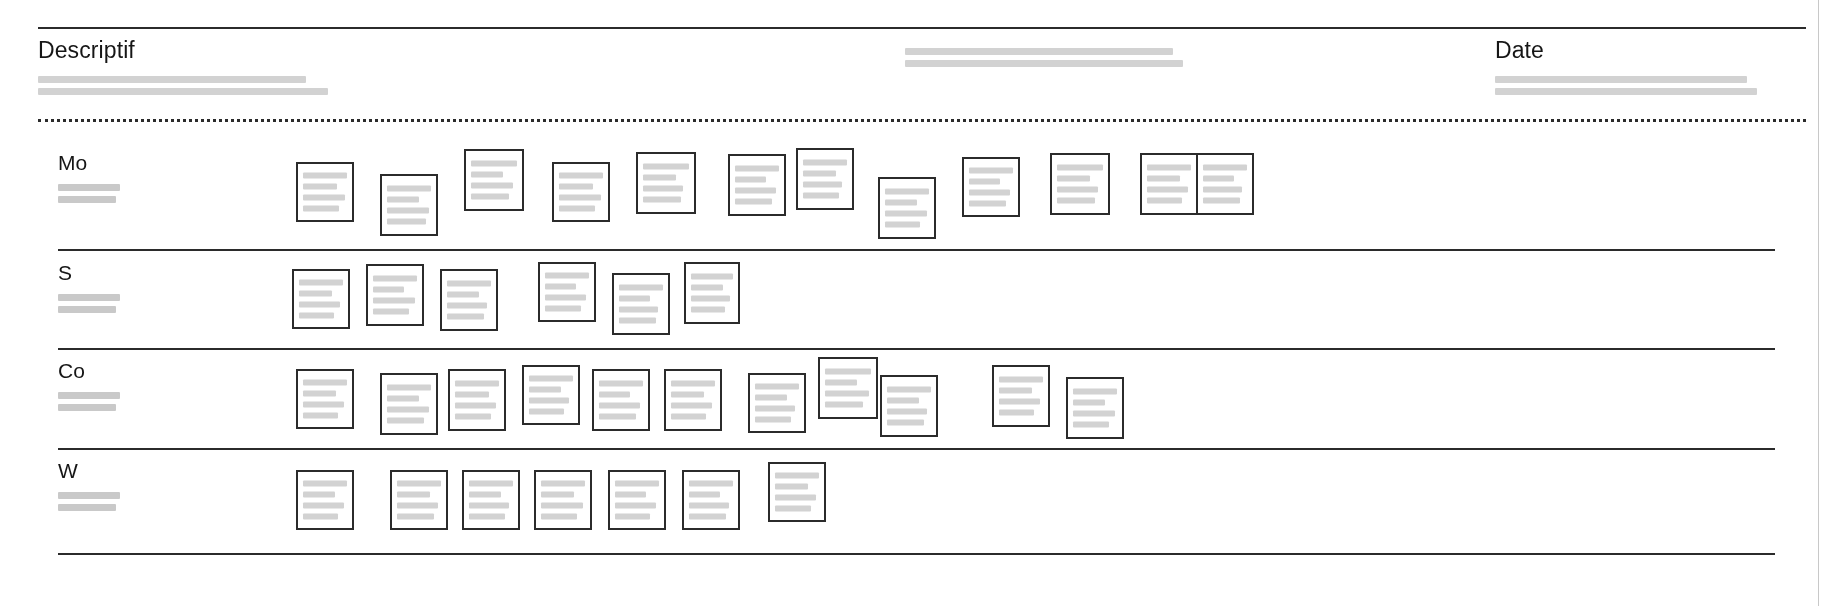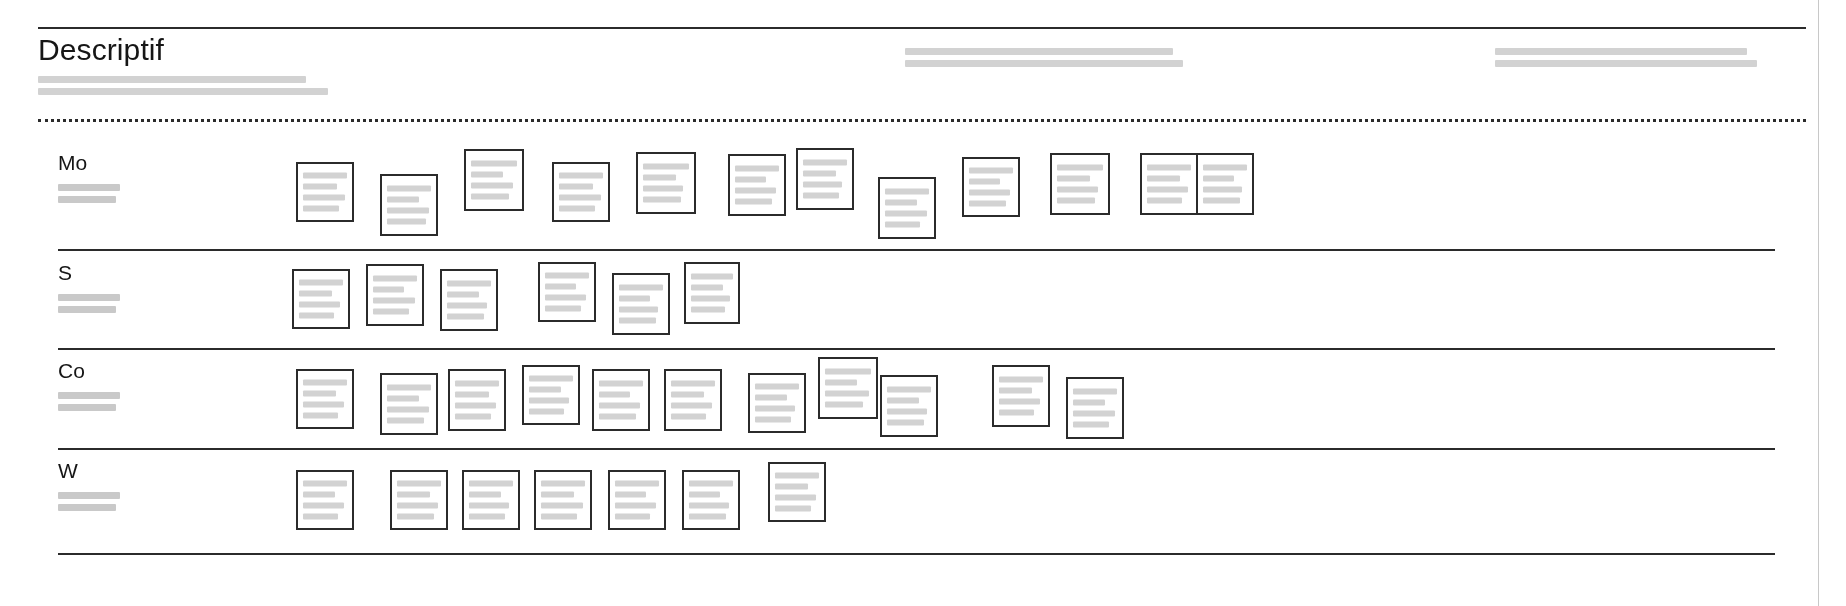--- a/index.html
+++ b/index.html
@@ -64,21 +64,21 @@
     left: 38px;
     width: 1768px;
     height: 0;
     border-top: 3px dotted #2b2b2b;
   }
   .col {
     position: absolute;
     top: 36px;
   }
   .col-title {
-    font-size: 30px;
+    font-size: 23px;
     font-weight: 400;
     color: #161616;
     letter-spacing: 0.1px;
     line-height: 28px;
     white-space: nowrap;
   }
   .col-sub {
     margin-top: 12px;
   }
   .col-sub .bar {
@@ -159,20 +159,21 @@
             <div class="bar" style="width: 290px;"></div>
           </div>
         </div>
         <div class="col" style="left: 905px;">
           <div class="col-sub">
             <div class="bar" style="width: 268px;"></div>
             <div class="bar" style="width: 278px;"></div>
           </div>
         </div>
         <div class="col" style="left: 1495px;">
+          <div class="col-title">Date</div>
           <div class="col-sub">
             <div class="bar" style="width: 252px;"></div>
             <div class="bar" style="width: 262px;"></div>
           </div>
         </div>
       </div>
     <div class="header-dots"></div>
   </div>
 
   <div id="rows-host">

